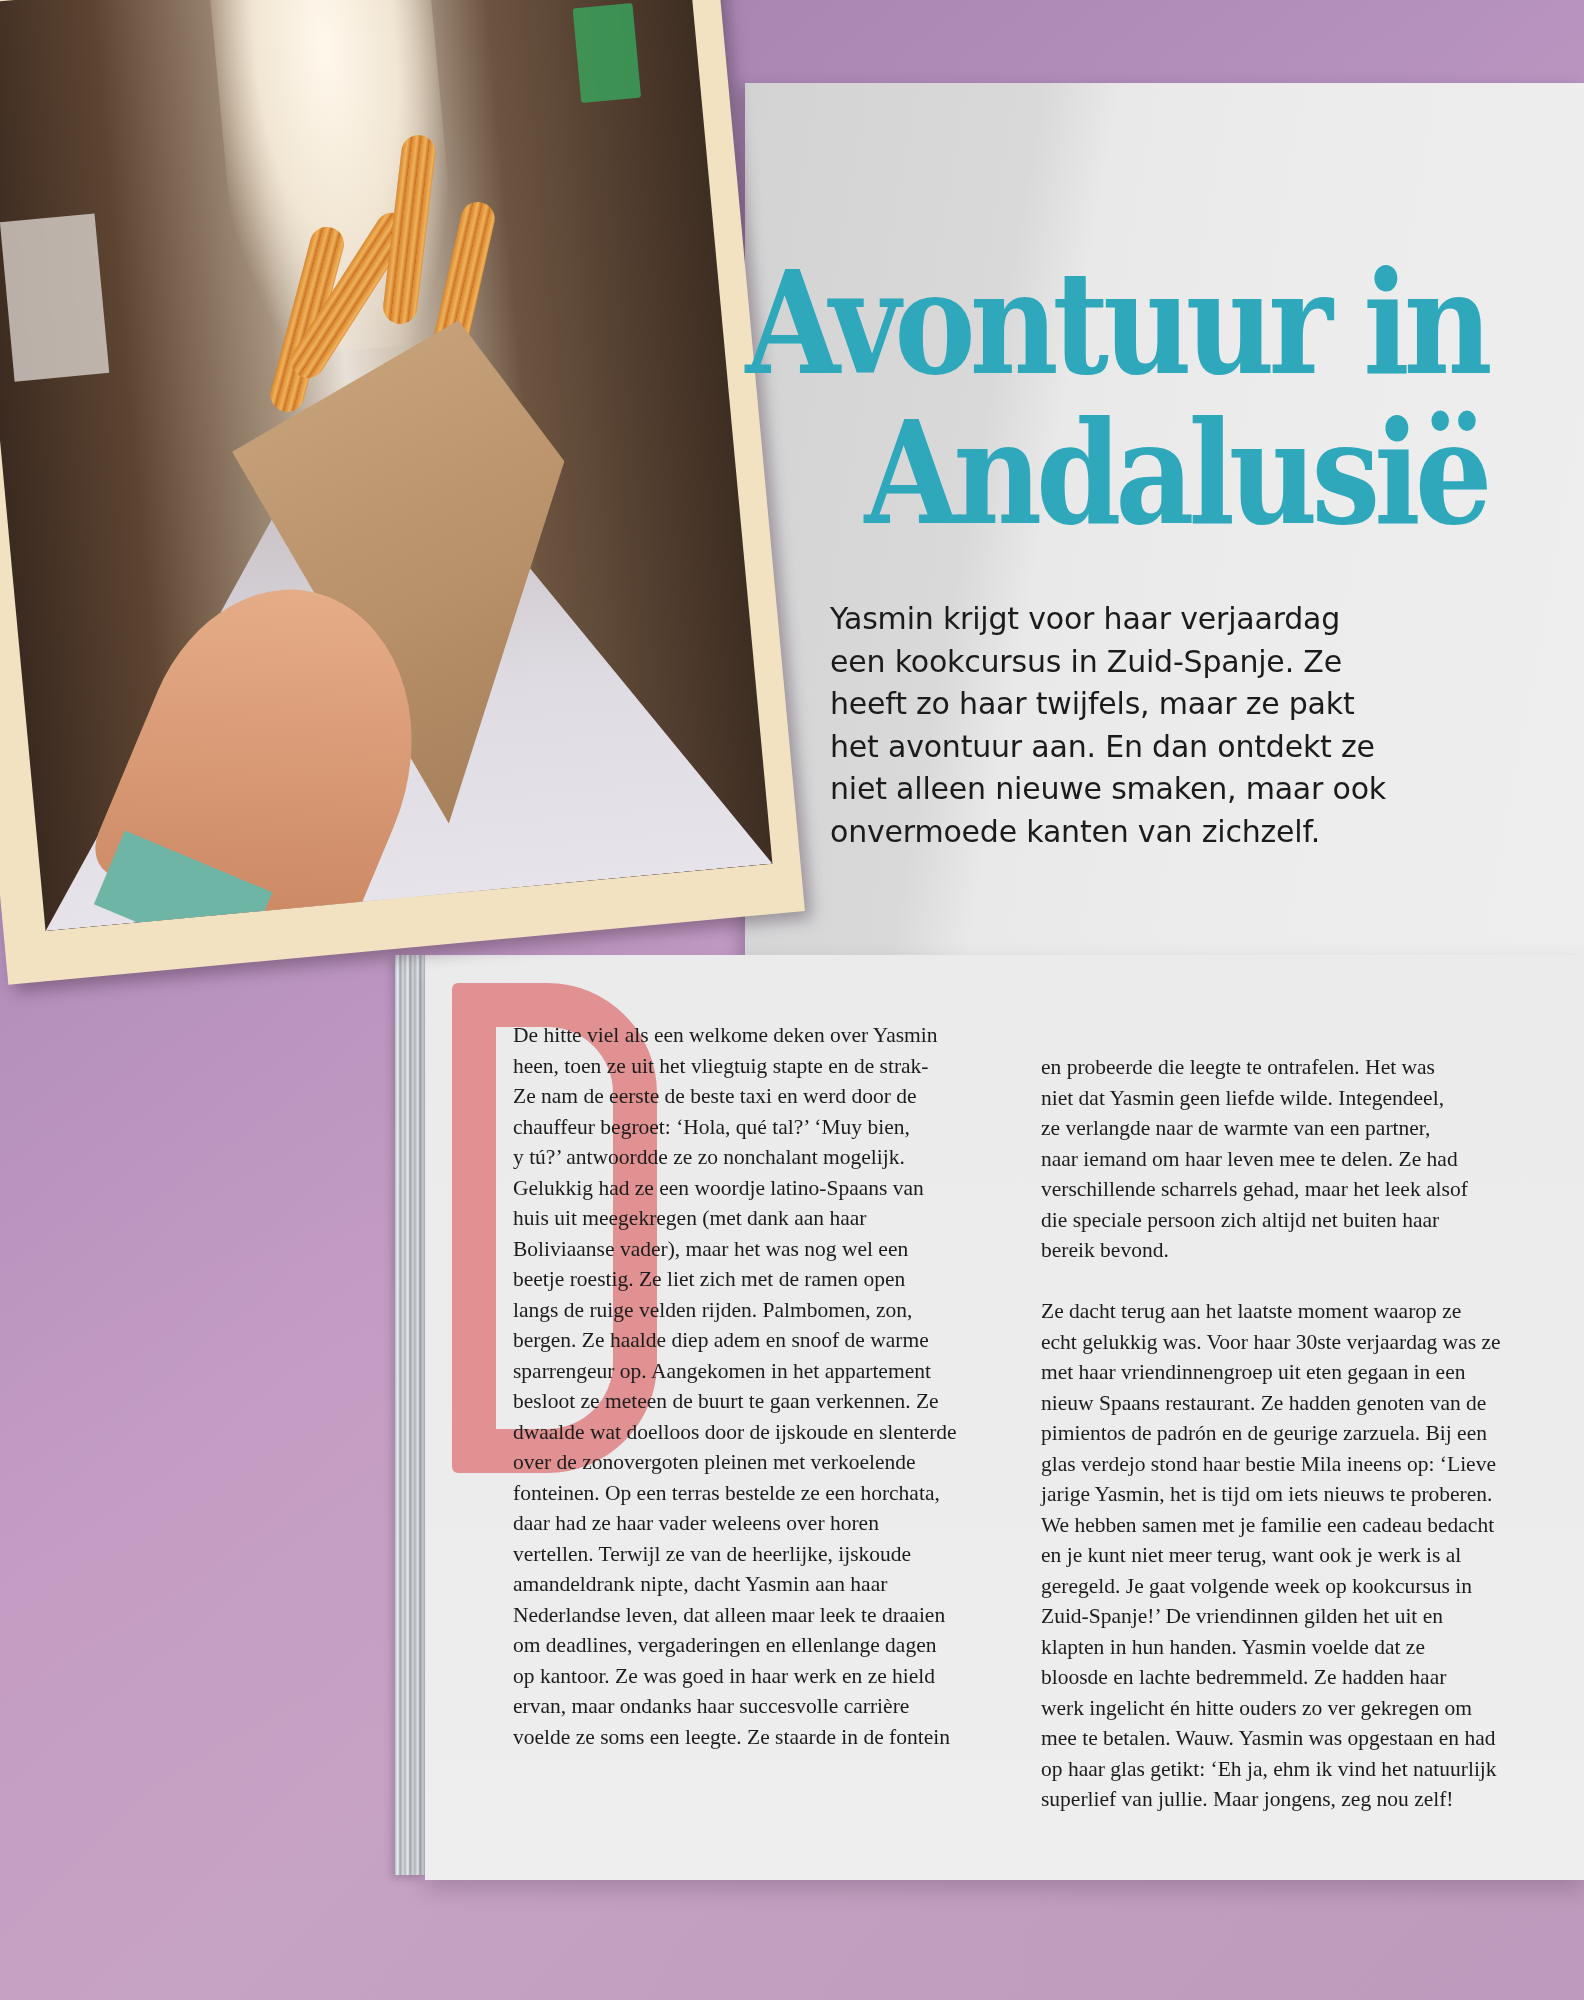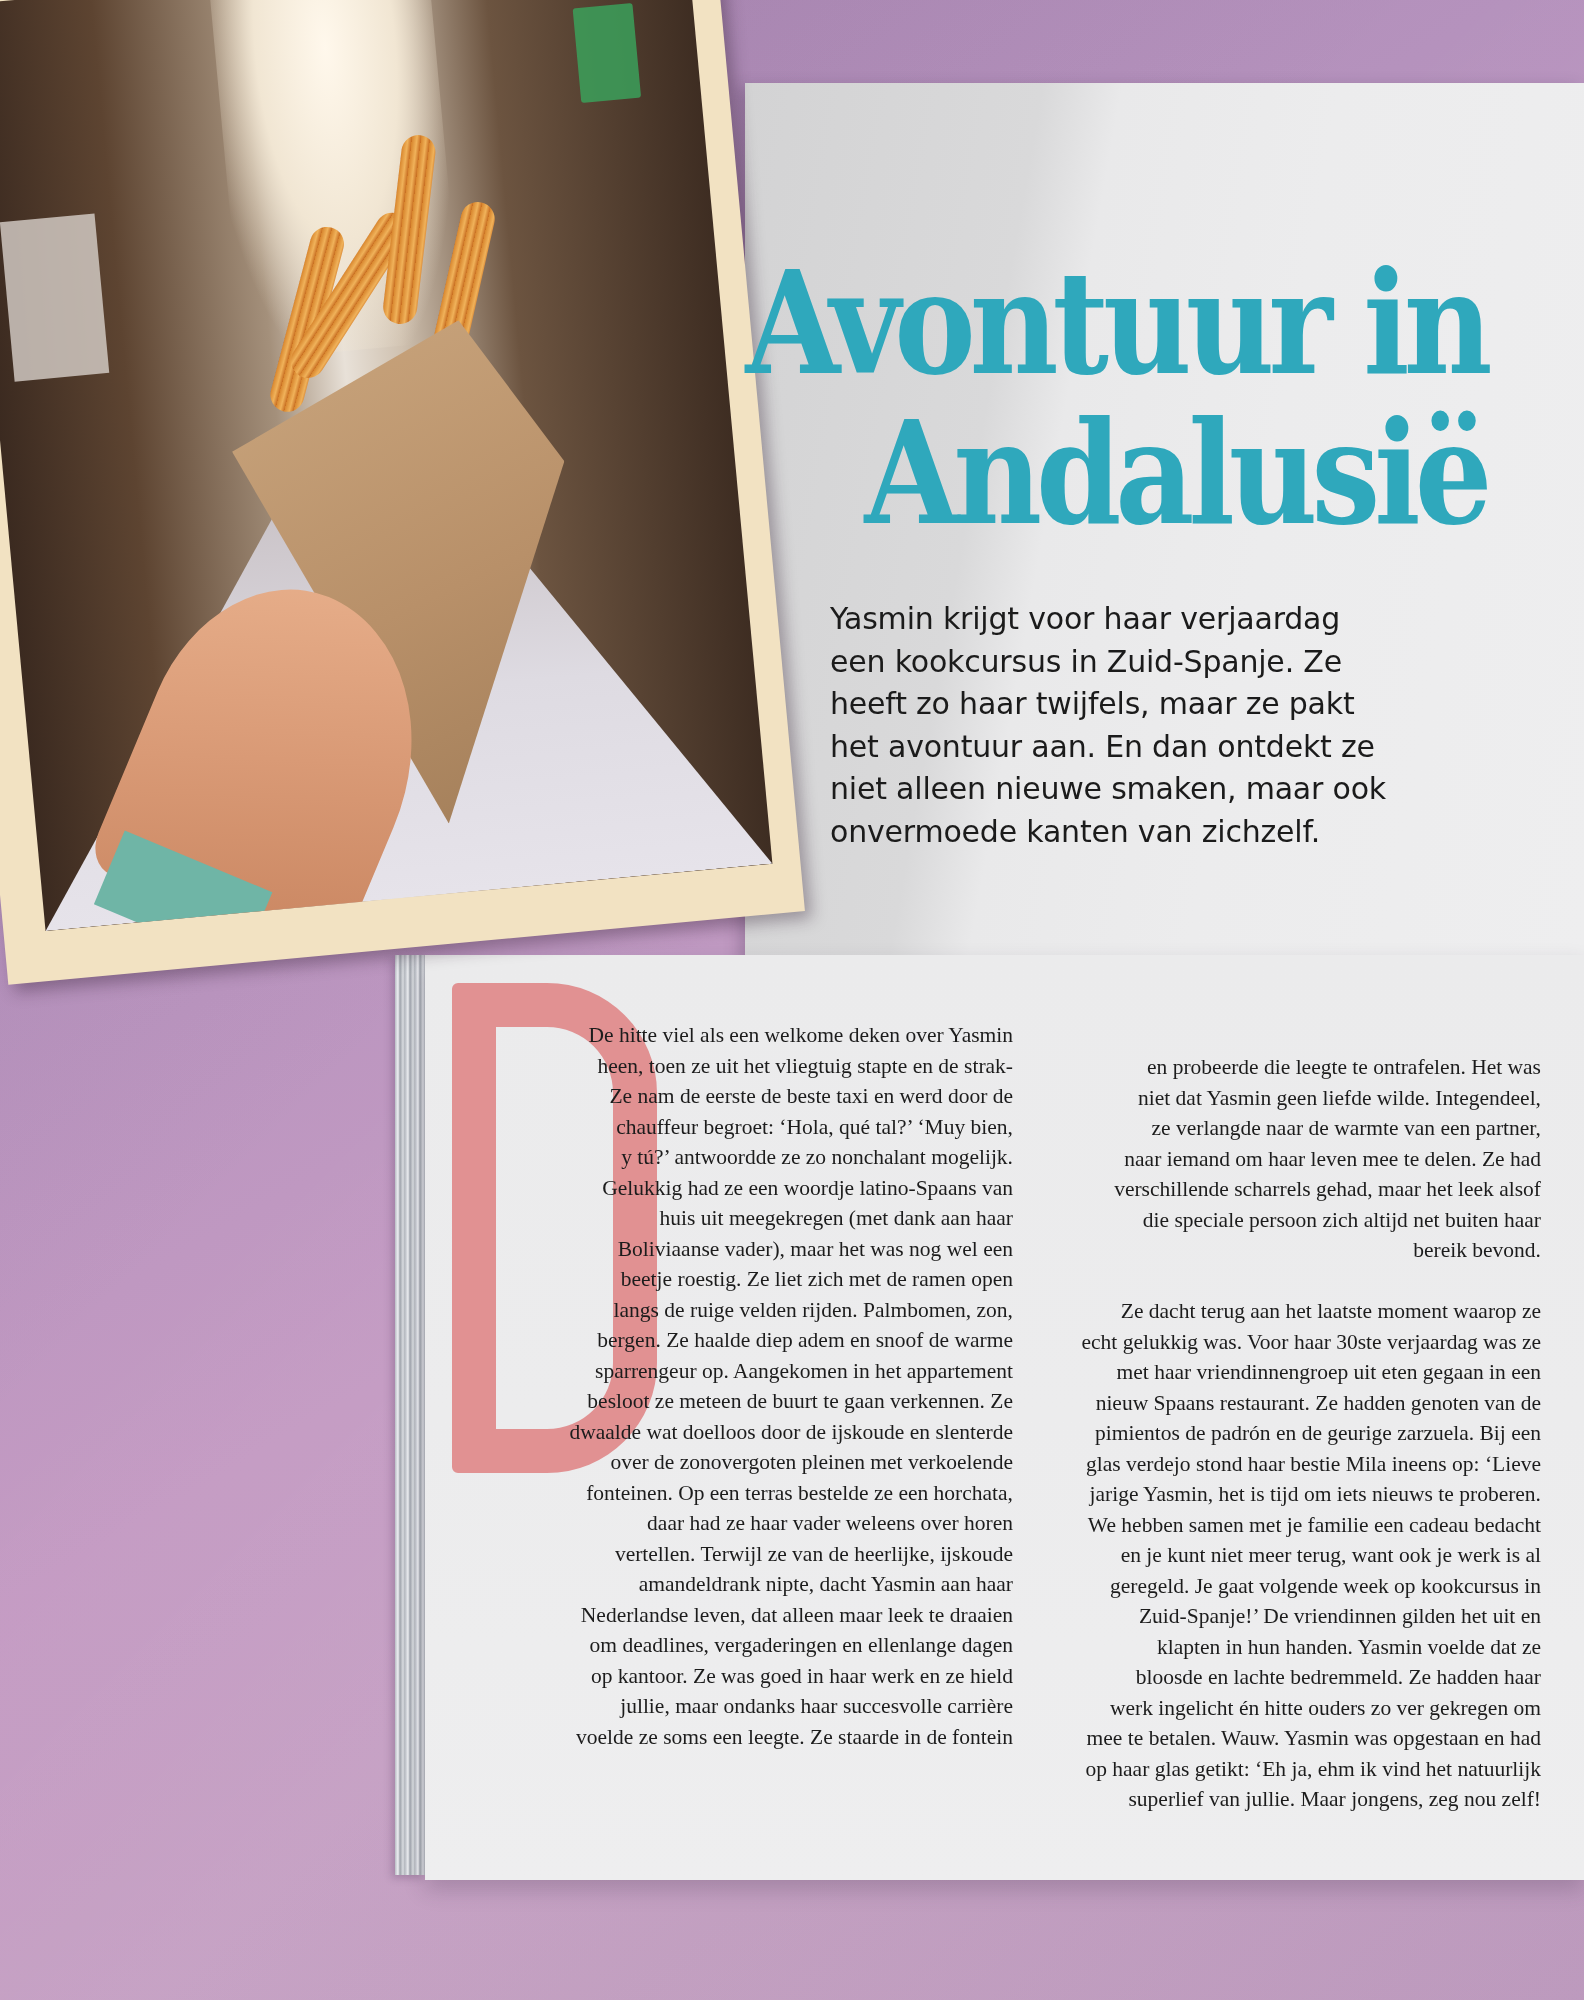--- a/index.html
+++ b/index.html
@@ -94,21 +94,21 @@
 
   
   .dropcap {
     position: absolute; left: 452px; top: 983px; width: 205px; height: 490px;
     border: 44px solid #e0898a; border-left-width: 44px; border-radius: 6px 110px 110px 6px;
     box-sizing: border-box; opacity: 0.92;
   }
 
   .col {
     position: absolute; top: 1020px; margin: 0;
-    font-family: "Liberation Serif", serif; font-size: 21.5px; line-height: 30.5px; color: #1c1c1c; text-align: right;
+    font-family: "Liberation Serif", serif; font-size: 21.5px; line-height: 30.5px; color: #1c1c1c;
   }
   .col p { margin: 0; }
   .col-left { left: 513px; width: 500px; }
   .col-right { left: 1041px; width: 500px; margin-top: 32px; }
   .line { display: block; white-space: nowrap; }
   .gap { height: 30.5px; }
 </style>
 </head>
 <body>
 
@@ -169,21 +169,21 @@
     <span class="line">besloot ze meteen de buurt te gaan verkennen. Ze</span>
     <span class="line">dwaalde wat doelloos door de ijskoude en slenterde</span>
     <span class="line">over de zonovergoten pleinen met verkoelende</span>
     <span class="line">fonteinen. Op een terras bestelde ze een horchata,</span>
     <span class="line">daar had ze haar vader weleens over horen</span>
     <span class="line">vertellen. Terwijl ze van de heerlijke, ijskoude</span>
     <span class="line">amandeldrank nipte, dacht Yasmin aan haar</span>
     <span class="line">Nederlandse leven, dat alleen maar leek te draaien</span>
     <span class="line">om deadlines, vergaderingen en ellenlange dagen</span>
     <span class="line">op kantoor. Ze was goed in haar werk en ze hield</span>
-    <span class="line">jullie, maar ondanks haar succesvolle carrière</span>
+    <span class="line">ervan, maar ondanks haar succesvolle carrière</span>
     <span class="line">voelde ze soms een leegte. Ze staarde in de fontein</span>
   </p>
 </div>
 
 <div class="col col-right">
   <p>
     <span class="line">en probeerde die leegte te ontrafelen. Het was</span>
     <span class="line">niet dat Yasmin geen liefde wilde. Integendeel,</span>
     <span class="line">ze verlangde naar de warmte van een partner,</span>
     <span class="line">naar iemand om haar leven mee te delen. Ze had</span>

